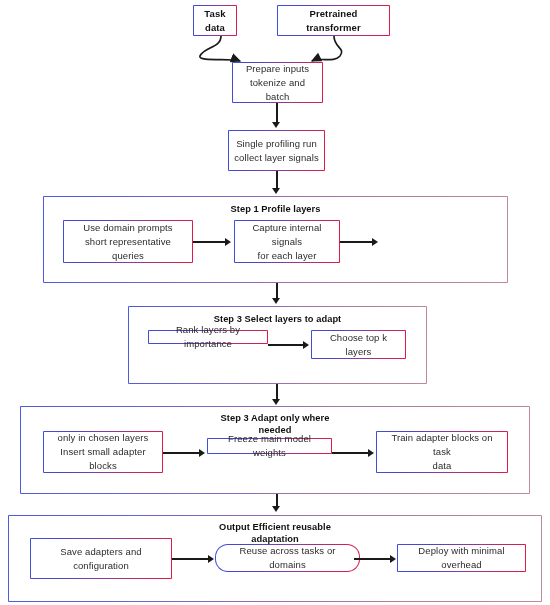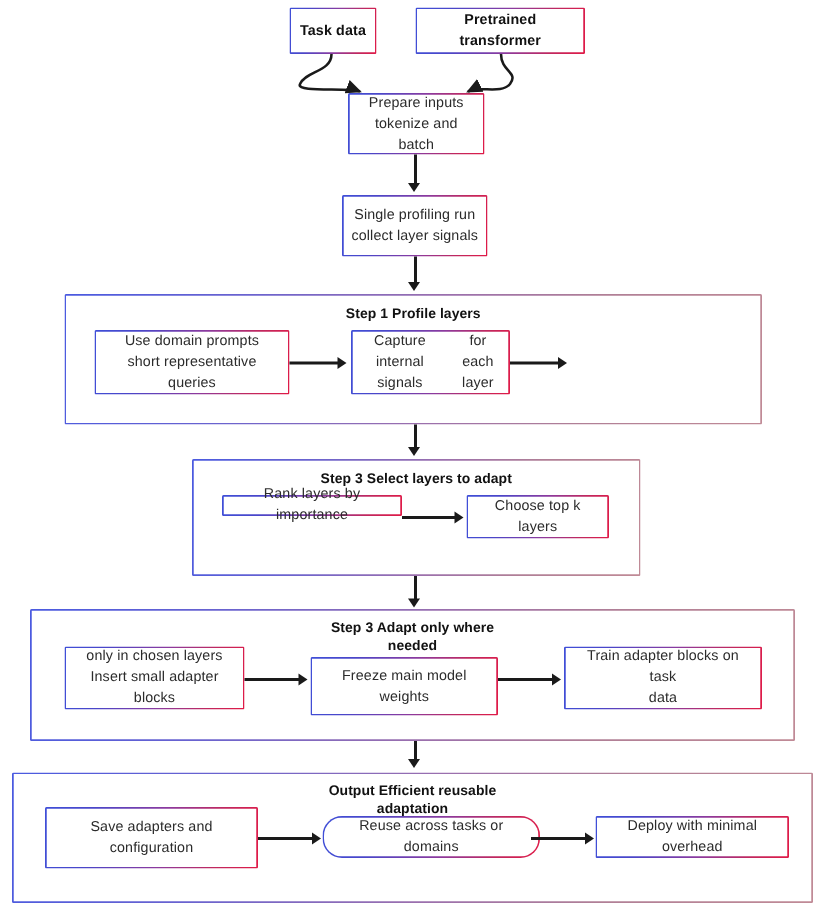--- a/index.html
+++ b/index.html
@@ -79,21 +79,21 @@
     border-bottom:4.2px solid transparent;
     border-left:6.5px solid #1a1a1a;
   }
   svg.curve{position:absolute;overflow:visible;}
 </style>
 </head>
 <body>
 
 <div id="canvas">
 
-  <div class="node bold" style="left:193px;top:5px;width:58px;height:31px;">
+  <div class="node bold" style="left:193px;top:5px;width:44px;height:31px;">
     <span class="txt">Task data</span>
   </div>
 
   <div class="node bold" style="left:277px;top:5px;width:113px;height:31px;">
     <span class="txt">Pretrained transformer</span>
   </div>
 
   <svg class="curve" style="left:0;top:0;width:550px;height:140px;">
     <defs>
       <marker id="ah" markerWidth="7" markerHeight="7" refX="5.4" refY="3.2" orient="auto">
@@ -124,21 +124,21 @@
     <div class="stage-title" style="top:6px;">Step 1 Profile layers</div>
   </div>
 
   <div class="node" style="left:63px;top:220px;width:130px;height:43px;flex-direction:column;">
     <span class="txt">Use domain prompts</span>
     <span class="txt">short representative queries</span>
   </div>
   <div class="hline" style="left:193px;top:241px;width:33px;"></div>
   <div class="arrow-right" style="left:225px;top:237.6px;"></div>
 
-  <div class="node" style="left:234px;top:220px;width:106px;height:43px;flex-direction:row;">
+  <div class="node" style="left:234px;top:220px;width:106px;height:43px;flex-direction:column;">
     <span class="txt">Capture internal signals</span>
     <span class="txt">for each layer</span>
   </div>
   <div class="hline" style="left:340px;top:241px;width:33px;"></div>
   <div class="arrow-right" style="left:372px;top:237.6px;"></div>
 
 
   <div class="vline" style="left:276px;top:283px;height:17px;"></div>
   <div class="arrow-down" style="left:272.4px;top:298px;"></div>
 
@@ -164,21 +164,21 @@
     <div class="stage-title" style="top:17px;">needed</div>
   </div>
 
   <div class="node" style="left:43px;top:431px;width:120px;height:42px;flex-direction:column;">
     <span class="txt">only in chosen layers</span>
     <span class="txt">Insert small adapter blocks</span>
   </div>
   <div class="hline" style="left:163px;top:452px;width:37px;"></div>
   <div class="arrow-right" style="left:199px;top:448.6px;"></div>
 
-  <div class="node" style="left:207px;top:438px;width:125px;height:39px;">
+  <div class="node" style="left:207px;top:438px;width:125px;height:16px;">
     <span class="txt">Freeze main model weights</span>
   </div>
   <div class="hline" style="left:332px;top:452px;width:37px;"></div>
   <div class="arrow-right" style="left:368px;top:448.6px;"></div>
 
   <div class="node" style="left:376px;top:431px;width:132px;height:42px;flex-direction:column;">
     <span class="txt">Train adapter blocks on task</span>
     <span class="txt">data</span>
   </div>
 

